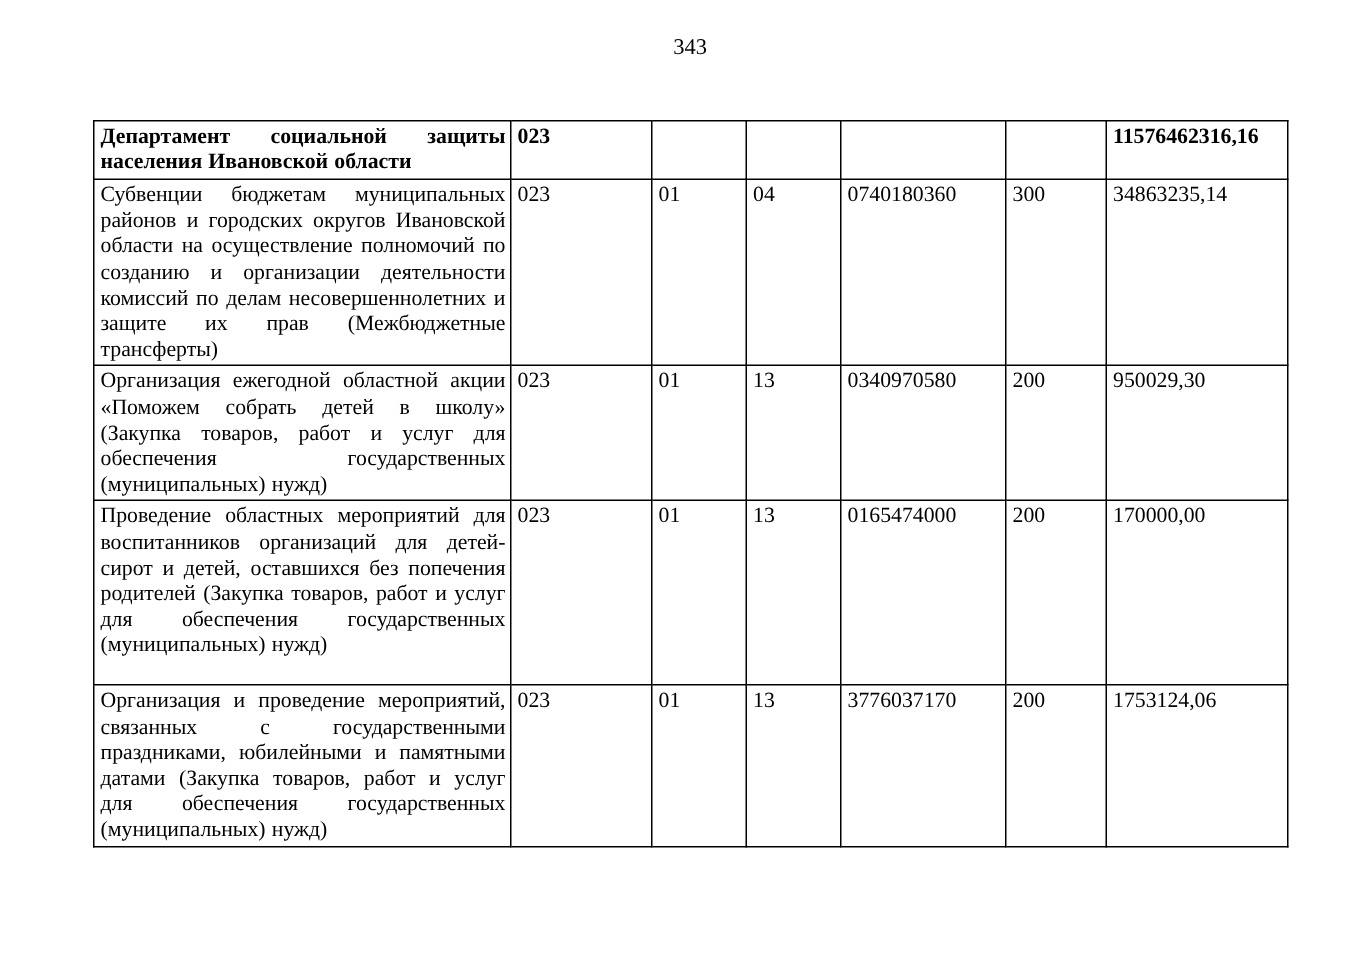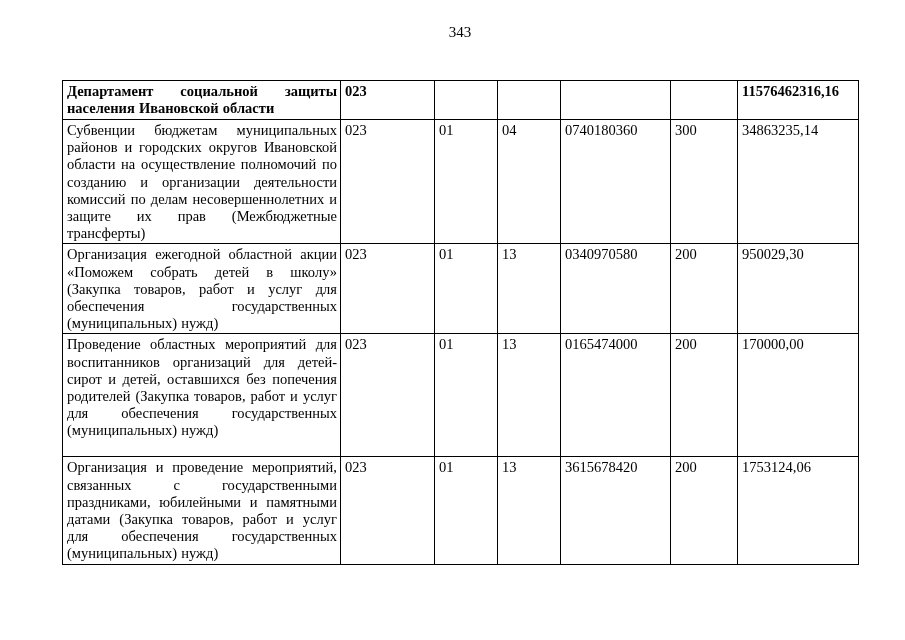--- a/index.html
+++ b/index.html
@@ -111,20 +111,20 @@
         <td class="c-num">13</td>
         <td class="c-num">0165474000</td>
         <td class="c-num">200</td>
         <td class="c-num">170000,00</td>
       </tr>
       <tr class="r5">
         <td class="c-name">Организация и проведение мероприятий, связанных с государственными праздниками, юбилейными и памятными датами (Закупка товаров, работ и услуг для обеспечения государственных (муниципальных) нужд)</td>
         <td class="c-num">023</td>
         <td class="c-num">01</td>
         <td class="c-num">13</td>
-        <td class="c-num">3615678420</td>
+        <td class="c-num">3776037170</td>
         <td class="c-num">200</td>
         <td class="c-num">1753124,06</td>
       </tr>
     </tbody>
   </table>
 
 </div>
 
 </body></html>

